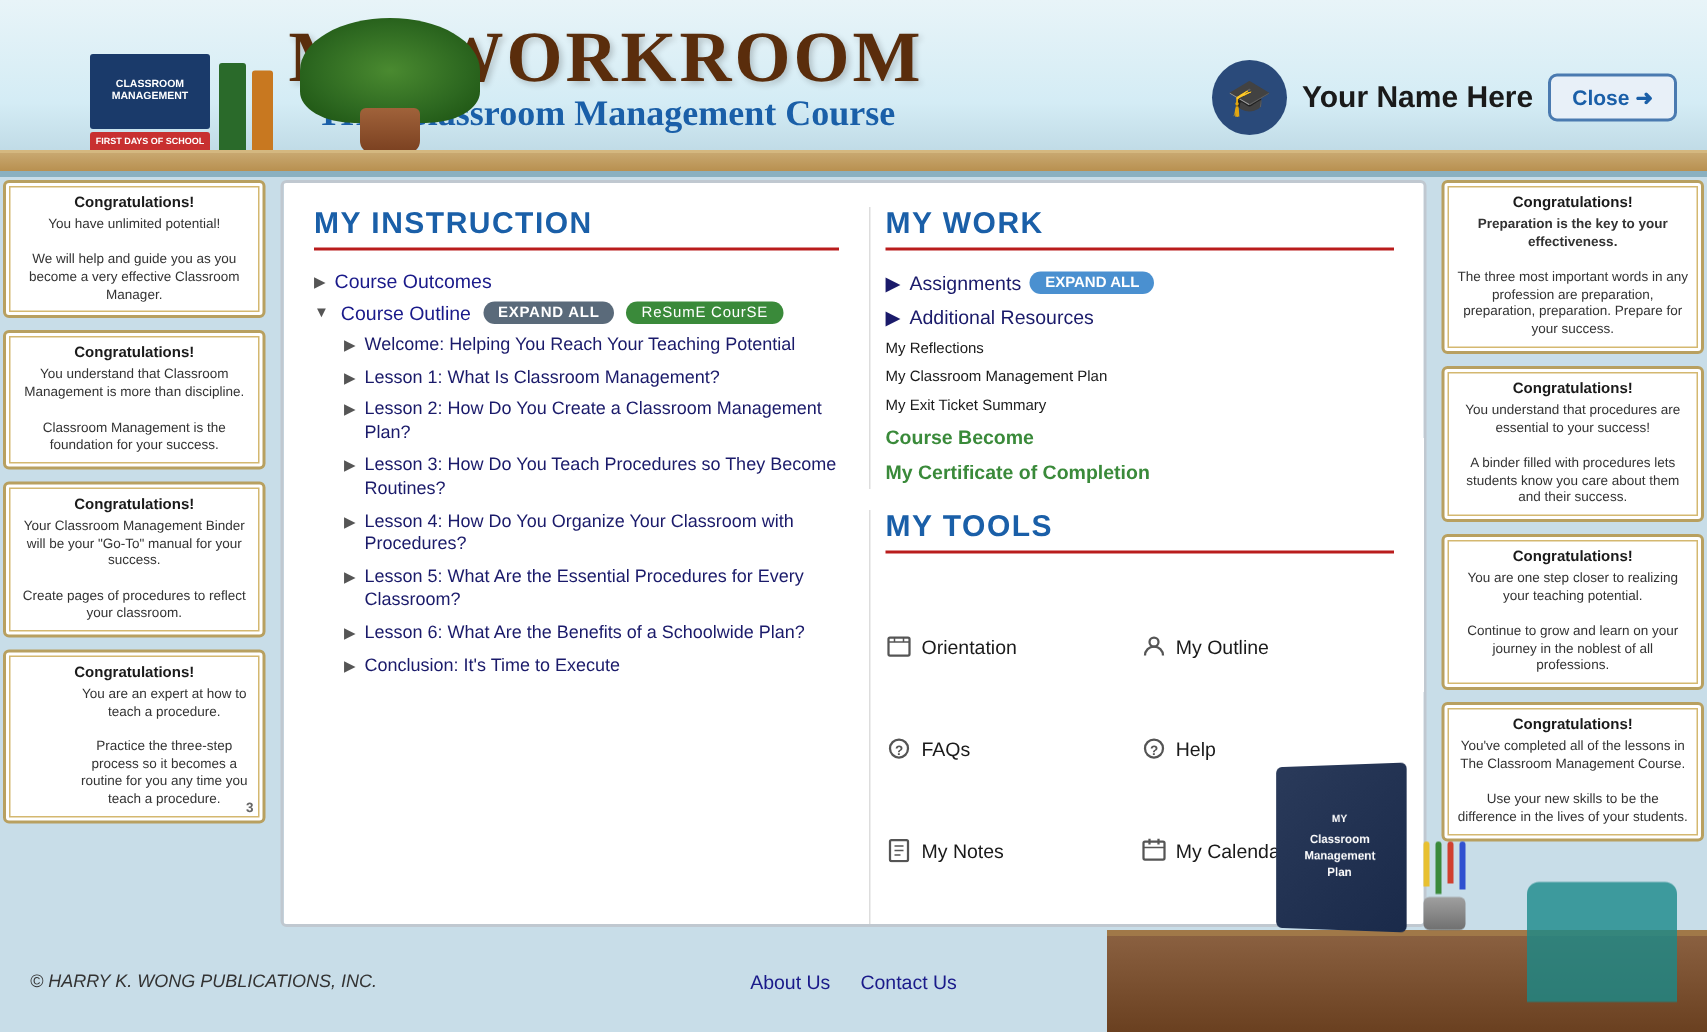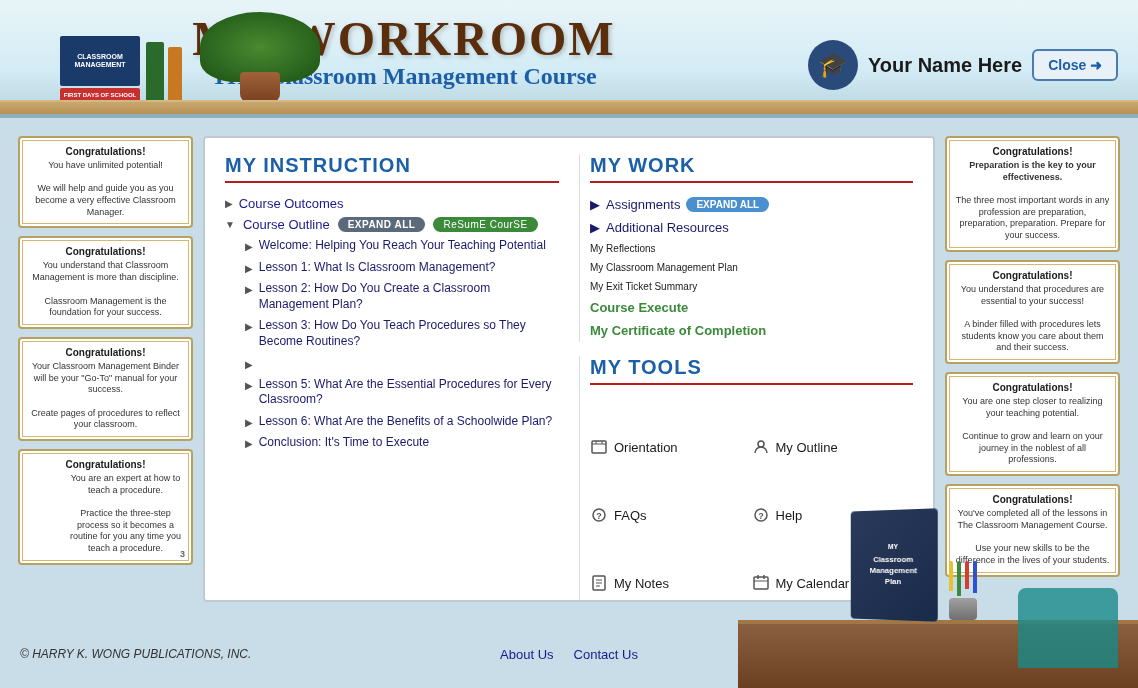--- a/index.html
+++ b/index.html
@@ -112,21 +112,21 @@
       display: flex;
       align-items: center;
       gap: 4px;
     }
 
     
     .main-content {
       display: flex;
       height: 502px;
       background: #c8dde8;
-      padding: 18px;
+      padding: 2px;
       gap: 10px;
     }
 
     
     .left-sidebar {
       width: 175px;
       display: flex;
       flex-direction: column;
       gap: 8px;
     }
@@ -505,20 +505,21 @@
         <div class="sub-item">
           <span class="arrow">▶</span>
           <span>Lesson 2:  How Do You Create a Classroom Management Plan?</span>
         </div>
         <div class="sub-item">
           <span class="arrow">▶</span>
           <span>Lesson 3:  How Do You Teach Procedures so They Become Routines?</span>
         </div>
         <div class="sub-item">
           <span class="arrow">▶</span>
+          <span>Lesson 4:  How Do You Organize Your Classroom with Procedures?</span>
         </div>
         <div class="sub-item">
           <span class="arrow">▶</span>
           <span>Lesson 5:  What Are the Essential Procedures for Every Classroom?</span>
         </div>
         <div class="sub-item">
           <span class="arrow">▶</span>
           <span>Lesson 6:  What Are the Benefits of a Schoolwide Plan?</span>
         </div>
         <div class="sub-item">
@@ -540,21 +541,21 @@
         </div>
 
         <div class="work-item">
           <span class="chevron">▶</span>
           <span>Additional Resources</span>
         </div>
 
         <div class="work-plain">My Reflections</div>
         <div class="work-plain">My Classroom Management Plan</div>
         <div class="work-plain">My Exit Ticket Summary</div>
-        <div class="work-green">Course Execute</div>
+        <div class="work-green">Course Become</div>
         <div class="work-green">My Certificate of Completion</div>
       </div>
 
       <div style="margin-top:14px;padding-left:10px;border-left:1px solid #ddd;">
         <div class="section-title">MY TOOLS</div>
         <div class="tools-grid">
           <div class="tool-item">
             <span class="tool-icon">
               <svg width="16" height="16" viewBox="0 0 16 16">
                   <rect x="1" y="2" width="14" height="12" rx="1" fill="none" stroke="#555" stroke-width="1.5"></rect>

